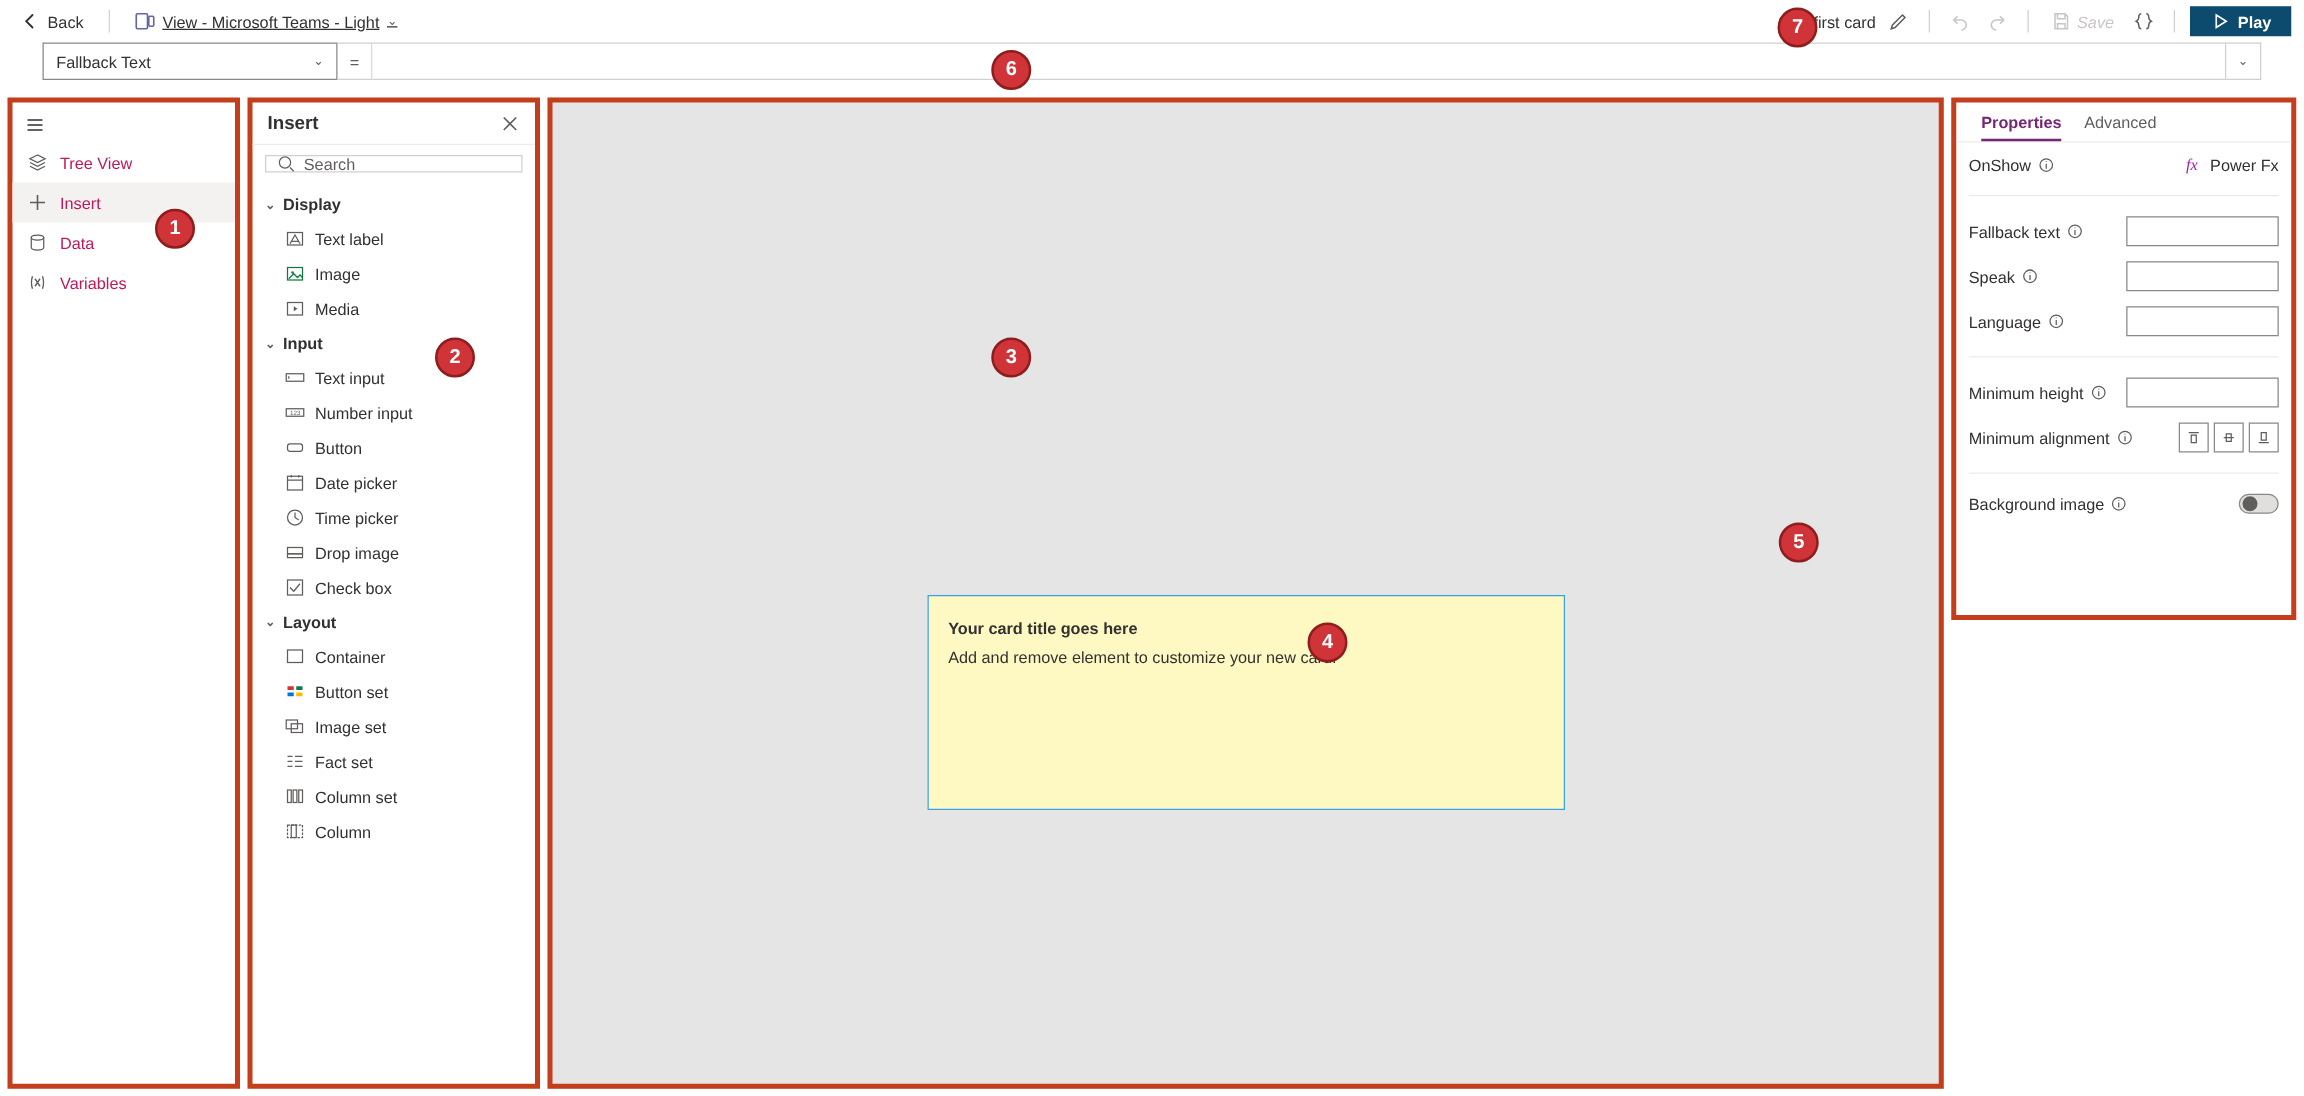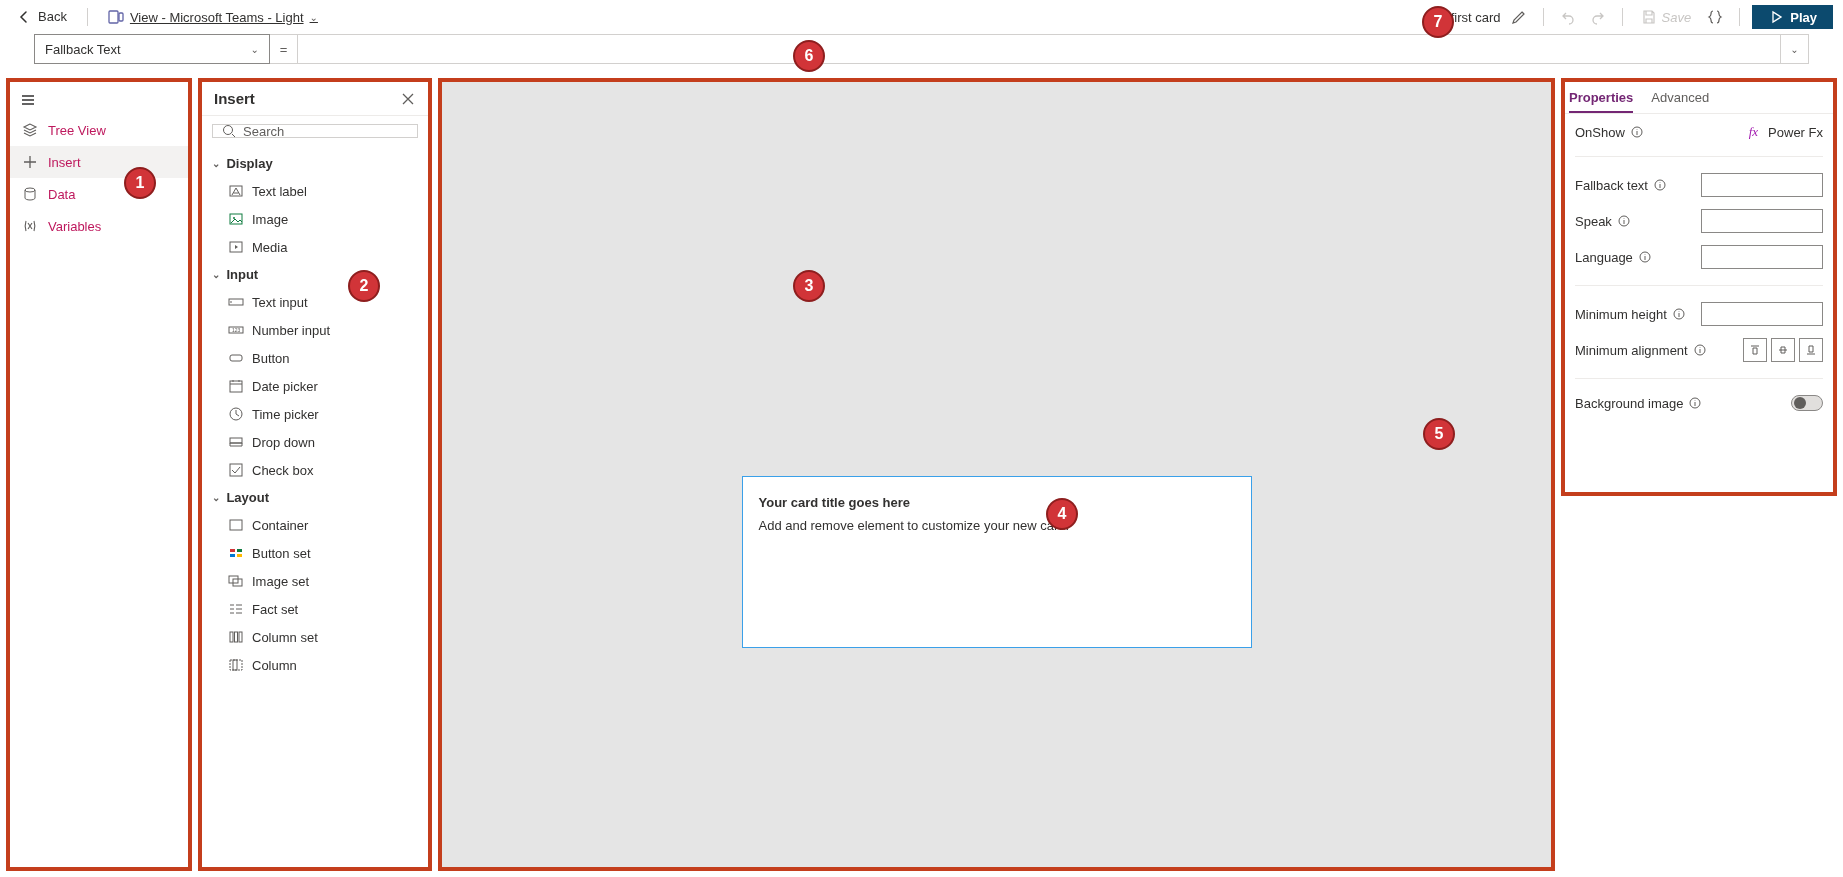--- a/index.html
+++ b/index.html
@@ -2,21 +2,21 @@
 <html><head>
 <meta charset="utf-8">
 <style>
   * { box-sizing: border-box; font-family: "Segoe UI", Arial, sans-serif; }
   html,body { margin:0; padding:0; background:#fff; color:#323130; font-size:13px; }
   body { width:1843px; height:877px; position:relative; overflow:hidden; }
 
   
   .topbar { height:34px; display:flex; align-items:center; padding:0 10px; }
   .top-left { display:flex; align-items:center; gap:8px; }
-  .back-link { display:flex; gap:6px; color:#323130; padding:3px 6px; cursor:pointer;}
+  .back-link { display:flex; align-items:center; gap:6px; color:#323130; padding:3px 6px; cursor:pointer;}
   .vr { width:1px; height:18px; background:#d2d0ce; margin:0 6px;}
   .view-drop { display:flex; align-items:center; gap:6px; color:#323130; padding:3px 6px; cursor:pointer;text-decoration:underline;}
   .top-right { margin-left:auto; display:flex; align-items:center; gap:6px;}
   .top-right .txt { color:#323130;}
   .iconbtn { width:24px; height:24px; display:flex; align-items:center; justify-content:center; color:#605e5c; cursor:pointer;}
   .iconbtn.disabled { color:#c8c6c4; cursor:default;}
   .save-btn { display:flex; align-items:center; gap:5px; color:#c8c6c4; padding:0 6px; cursor:default;font-style:italic;}
   .play-btn { height:24px; padding:0 16px; background:#0c4a6e; color:#fff; display:flex; align-items:center; gap:6px; cursor:pointer; font-weight:600;}
 
   
@@ -36,27 +36,27 @@
   .ln-item.sel { background:#f3f2f1;}
 
   .insert-panel { width:234px; border:4px solid #c43e1c; background:#fff; display:flex; flex-direction:column;}
   .insert-head { display:flex; align-items:center; justify-content:space-between; padding:8px 12px; font-size:15px; font-weight:600; border-bottom:1px solid #edebe9;}
   .insert-search { margin:8px 10px; border:1px solid #d2d0ce; height:14px; display:flex; align-items:center; gap:6px; padding:0 8px; color:#605e5c;}
   .insert-body { overflow:auto; padding:4px 4px 8px 4px; flex:1;}
   .grp-head { display:flex; align-items:center; gap:6px; padding:6px 6px; font-weight:600; cursor:pointer;}
   .grp-item { display:flex; align-items:center; gap:8px; padding:6px 8px 6px 22px; cursor:pointer;}
 
   .canvas { flex:1; border:4px solid #c43e1c; background:#e5e5e5; position:relative; display:flex; align-items:center; justify-content:center;}
-  .card-preview { position:absolute; left:50%; top:394px; transform:translateX(-50%); width:510px; height:172px; background:#ffffff; border:1px solid #3aa0e9; padding:18px 16px;}
+  .card-preview { position:absolute; left:50%; top:394px; transform:translateX(-50%); width:510px; height:172px; background:#fef9c3; border:1px solid #3aa0e9; padding:18px 16px;}
   .card-title { font-weight:600; font-size:13px; margin-bottom:8px;}
   .card-sub { font-size:13px; color:#323130;}
 
   .props-panel { width:276px; border:4px solid #c43e1c; background:#fff; height:418px; }
   .props-head { display:flex; align-items:center; justify-content:space-between; padding:8px 10px; font-size:15px; font-weight:600;}
-  .tabs { display:flex; gap:18px; padding:0 4px; border-bottom:1px solid #edebe9;}
+  .tabs { display:flex; gap:18px; padding:0 20px; border-bottom:1px solid #edebe9;}
   .tab { padding:8px 0 6px 0; font-size:13px; color:#605e5c; cursor:pointer;}
   .tab.active { color:#742774; border-bottom:2px solid #742774; font-weight:600;}
   .props-body { padding:10px 10px 4px 10px; display:flex; flex-direction:column; gap:12px;}
   .prop-row { display:flex; align-items:center; justify-content:space-between; gap:6px;}
   .prop-label { display:flex; align-items:center; gap:6px; font-size:13px; color:#323130;}
   .prop-input-box { width:122px; height:24px; border:1px solid #8a8886;}
   .align-grp { display:flex; gap:4px;}
   .align-btn { width:24px; height:24px; border:1px solid #8a8886; display:flex; align-items:center; justify-content:center; cursor:pointer;}
   .toggle-off { width:32px; height:16px; border-radius:8px; background:#e1dfdd; border:1px solid #8a8886; position:relative;}
   .toggle-off::after { content:""; position:absolute; left:2px; top:1px; width:12px; height:12px; border-radius:50%; background:#605e5c;}
@@ -262,21 +262,21 @@
             <circle cx="8" cy="8" r="6" fill="none" stroke="#605e5c"></circle>
             <path d="M8 4v4l3 2" stroke="#605e5c" fill="none"></path>
           </svg>
           <span>Time picker</span>
         </div>
       <div class="grp-item">
           <svg class="ico" viewBox="0 0 16 16">
             <rect x="2" y="4" width="12" height="5" fill="none" stroke="#605e5c"></rect>
             <path d="M2 9h12v3H2z" fill="none" stroke="#605e5c"></path>
           </svg>
-          <span>Drop down</span>
+          <span>Drop image</span>
         </div>
       <div class="grp-item">
           <svg class="ico" viewBox="0 0 16 16">
             <rect x="2" y="2" width="12" height="12" fill="none" stroke="#605e5c"></rect>
             <path d="M4 8l3 3 5-6" stroke="#605e5c" fill="none"></path>
           </svg>
           <span>Check box</span>
         </div>
 
       <div class="grp-head">

